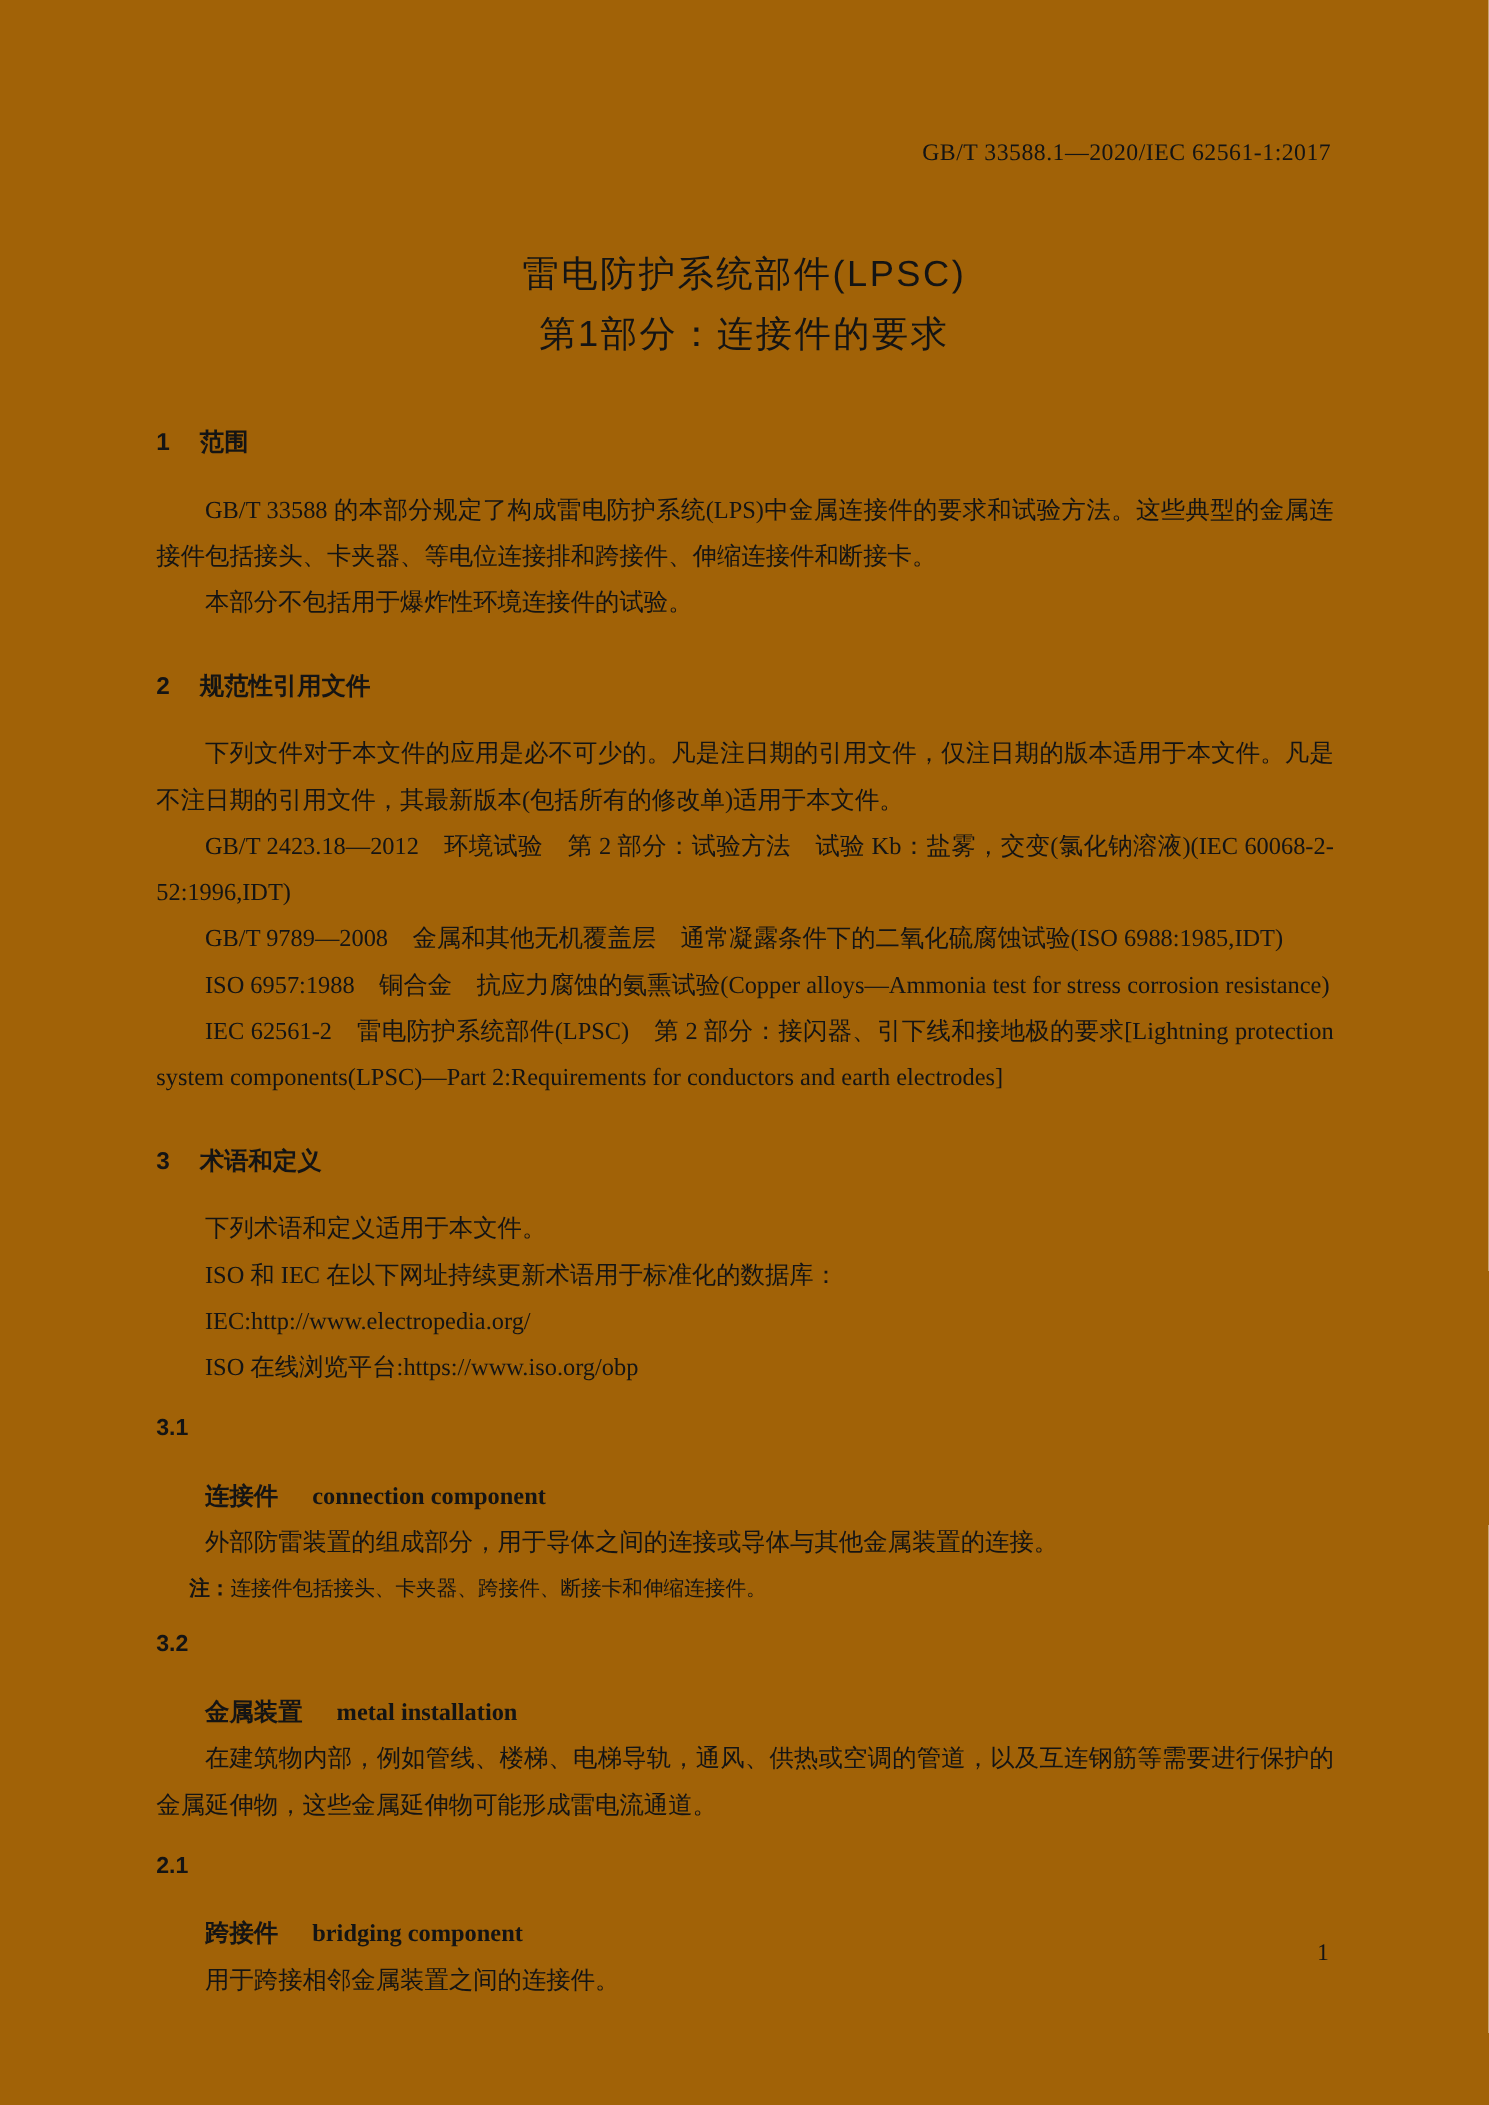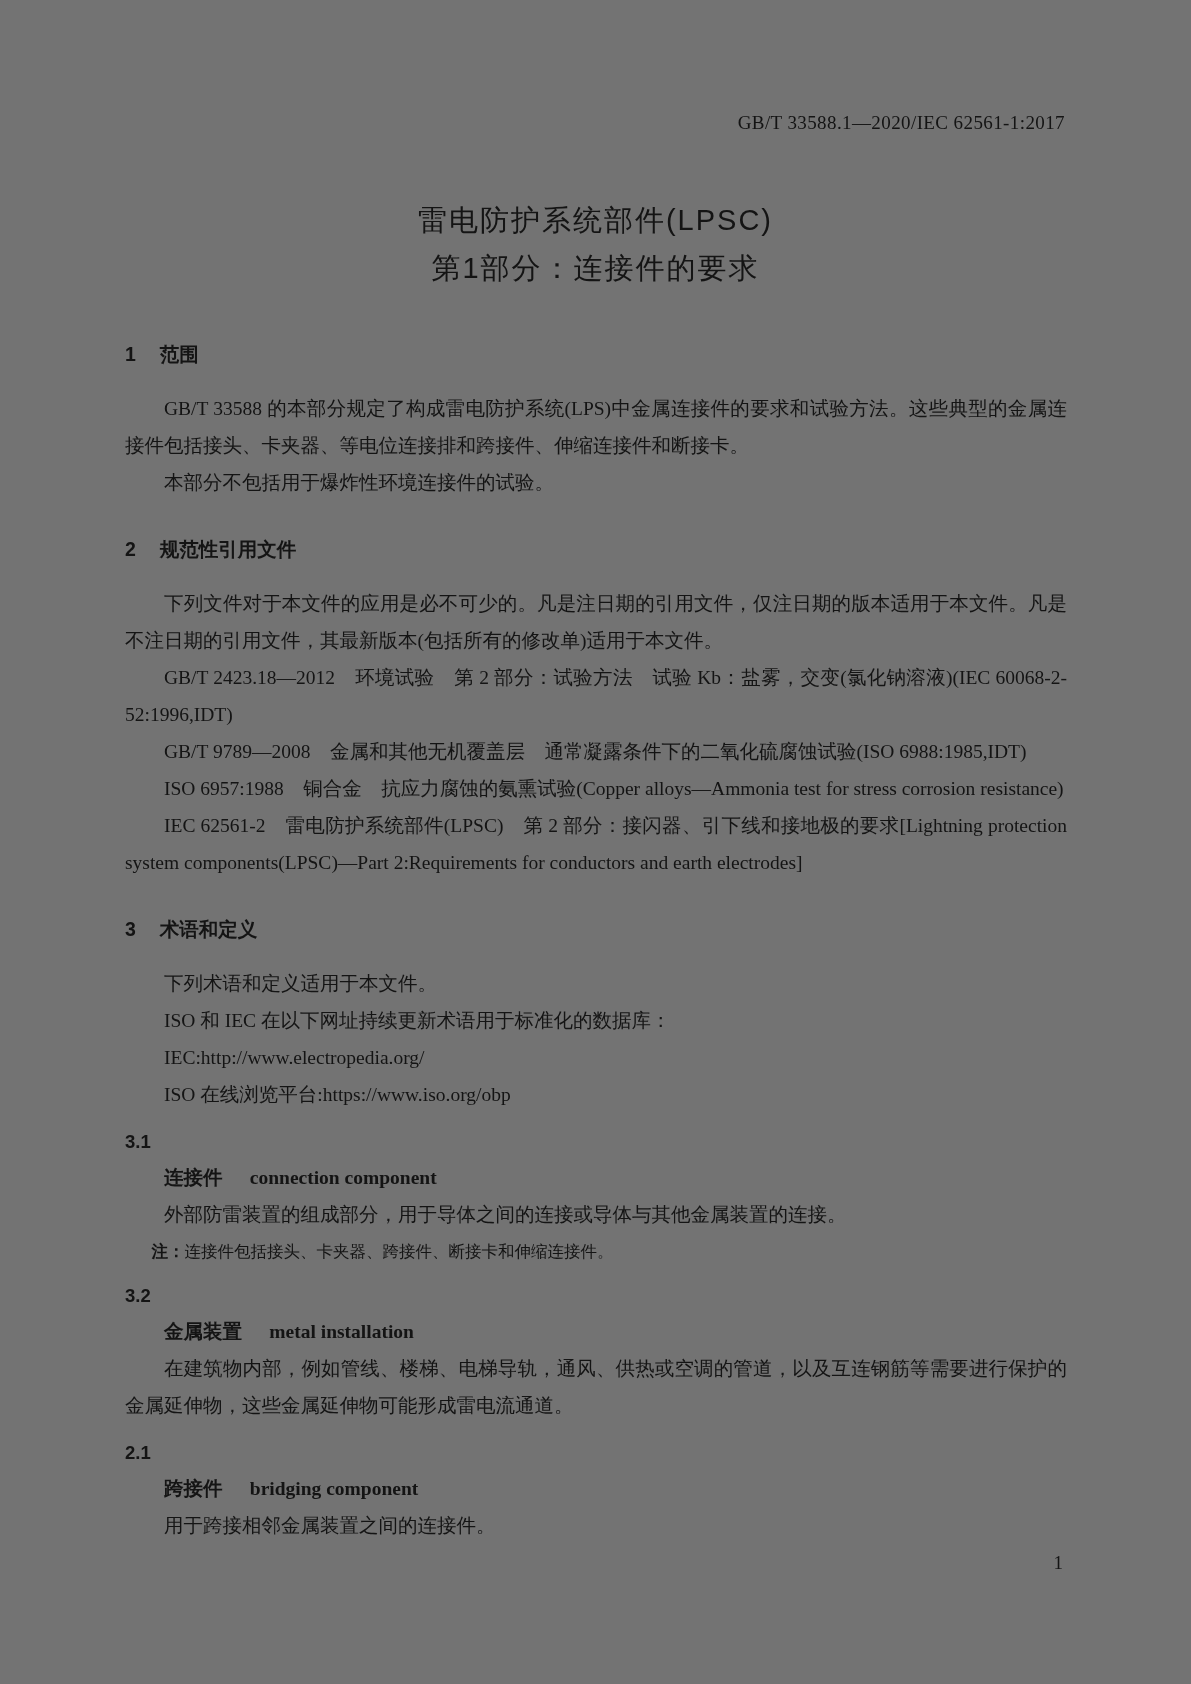--- a/index.html
+++ b/index.html
@@ -5,21 +5,21 @@
   * { box-sizing: border-box; margin: 0; padding: 0; }
   html, body { background: #ffffff; }
   body {
     font-family: "Liberation Serif", "DejaVu Serif", serif;
     color: #141414;
   }
   .page {
     position: relative;
     width: 1191px;
     height: 1684px;
-    background: #737373;
+    background: #a16207;
     overflow: hidden;
   }
   .doc-header {
     position: absolute;
     top: 112px;
     right: 126px;
     font-size: 19px;
     letter-spacing: 0.4px;
     font-family: "Liberation Serif", "DejaVu Serif", serif;
   }
@@ -62,20 +62,21 @@
     font-family: "Liberation Sans", "DejaVu Sans", sans-serif;
     font-size: 18.5px;
     line-height: 34px;
     margin-top: 12px;
     font-weight: bold;
   }
   .term-heading {
     margin-left: 2em;
     line-height: 36px;
     font-weight: bold;
+    margin-top: 20px;
   }
   .term-heading .term-zh {
     font-family: "Liberation Sans", "DejaVu Sans", sans-serif;
     margin-right: 1.4em;
   }
   .term-heading .term-en {
     font-family: "Liberation Serif", "DejaVu Serif", serif;
   }
   p.note {
     font-size: 16.5px;

